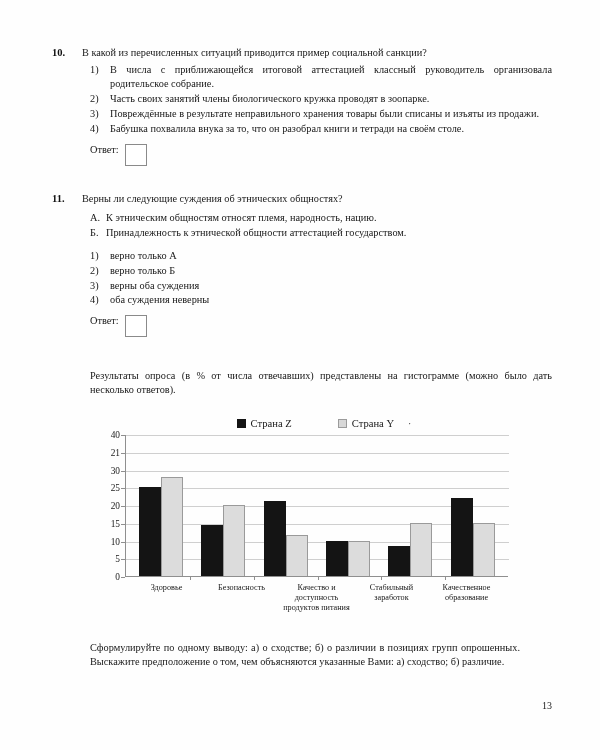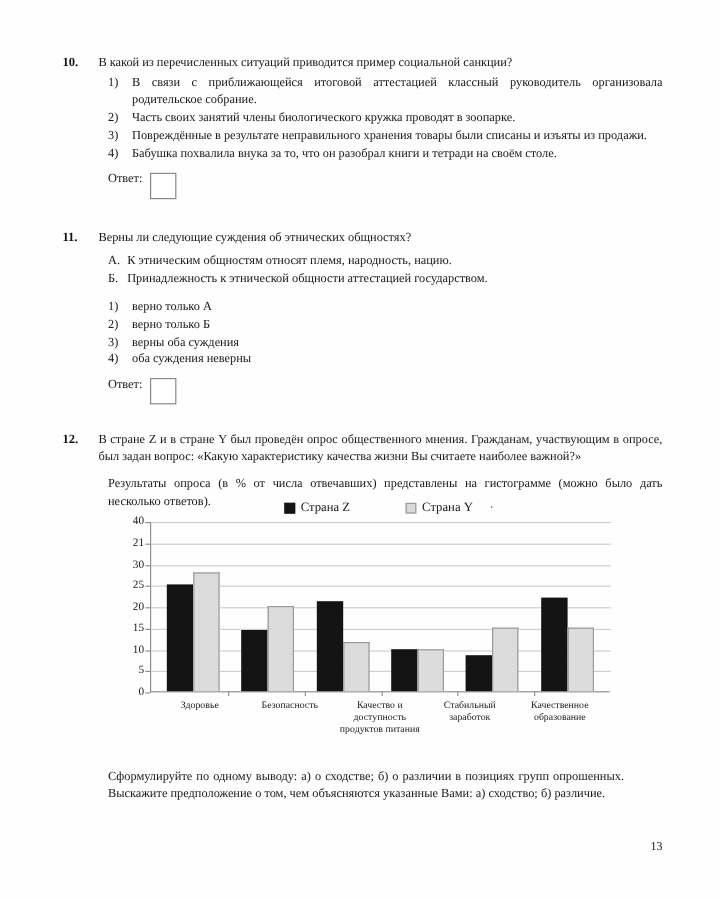--- a/index.html
+++ b/index.html
@@ -18,21 +18,21 @@
   }
 
   
   .question {
     position: absolute;
     left: 52px;
     width: 500px;
   }
   .q-head {
     display: flex;
-    align-items: flex-start;
+    align-items: center;
   }
   .q-num {
     width: 30px;
     flex: 0 0 30px;
     font-weight: bold;
     font-size: 10.5px;
     line-height: 14px;
     color: #111;
   }
   .q-text {
@@ -238,21 +238,21 @@
 <div class="page">
 
   <div class="question" id="q10" style="top:46px;">
     <div class="q-head">
       <div class="q-num">10.</div>
       <div class="q-text">В какой из перечисленных ситуаций приводится пример социальной санкции?</div>
     </div>
     <div class="options">
       <div class="opt">
         <div class="opt-marker">1)</div>
-        <div class="opt-body">В связи с приближающейся итоговой аттестацией классный руководитель организовала родительское собрание.</div>
+        <div class="opt-body">В числа с приближающейся итоговой аттестацией классный руководитель организовала родительское собрание.</div>
       </div>
       <div class="opt">
         <div class="opt-marker">2)</div>
         <div class="opt-body">Часть своих занятий члены биологического кружка проводят в зоопарке.</div>
       </div>
       <div class="opt">
         <div class="opt-marker">3)</div>
         <div class="opt-body">Повреждённые в результате неправильного хранения товары были списаны и изъяты из продажи.</div>
       </div>
       <div class="opt">
@@ -299,24 +299,20 @@
         <div class="opt-body">оба суждения неверны</div>
       </div>
     </div>
     <div class="answer-row">
       <span class="answer-label">Ответ:</span>
       <span class="answer-box"></span>
     </div>
   </div>
 
   <div class="question" id="q12" style="top:360px;">
-    <div class="q-head">
-      <div class="q-num">12.</div>
-      <div class="q-text">В стране Z и в стране Y был проведён опрос общественного мнения. Гражданам, участвующим в опросе, был задан вопрос: «Какую характеристику качества жизни Вы считаете наиболее важной?»</div>
-    </div>
     <div class="para">Результаты опроса (в % от числа отвечавших) представлены на гистограмме (можно было дать несколько ответов).</div>
   </div>
 
   <div class="chart-wrap">
 
     <div class="legend">
       <div class="legend-item">
         <span class="swatch z"></span>
         <span>Страна Z</span>
       </div>

